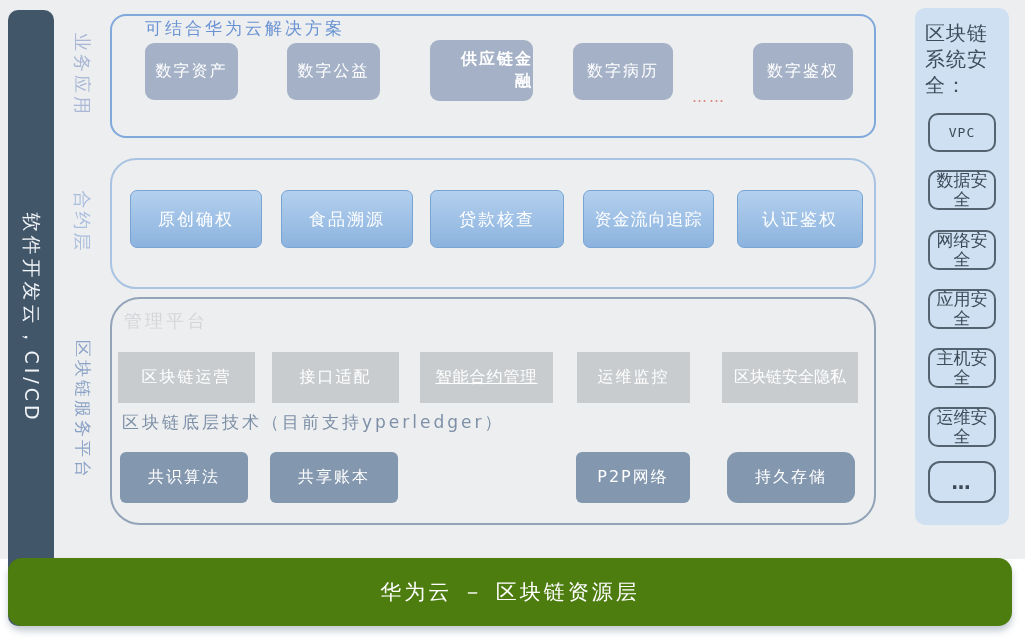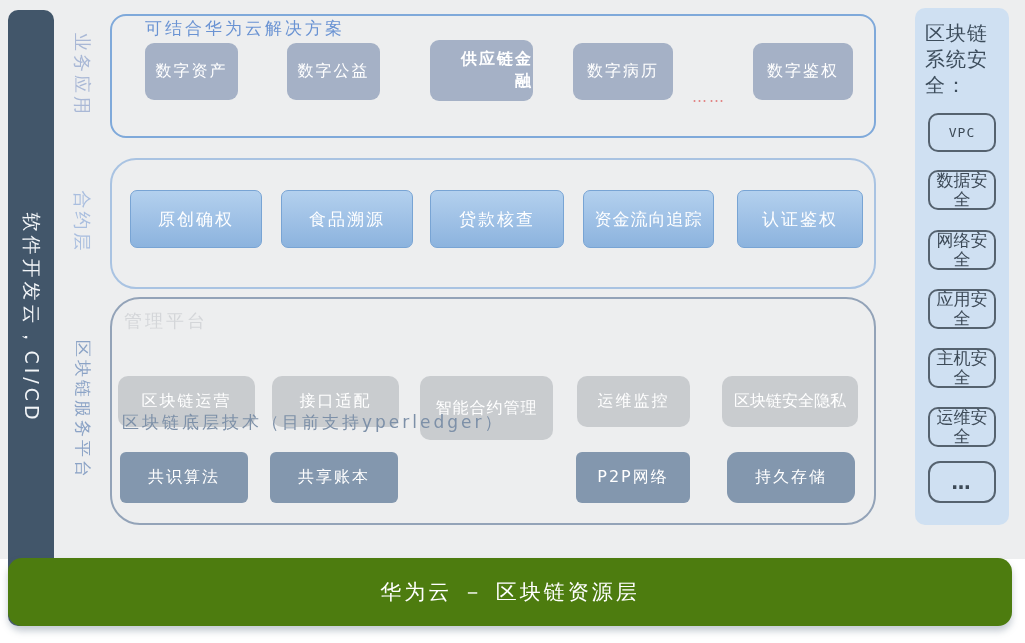--- a/index.html
+++ b/index.html
@@ -30,21 +30,21 @@
   .t-solutions{left:145px;top:17px;color:#6a93d3;}
   .t-mgmt{left:124px;top:309px;color:#d4d6d9;font-size:18px;}
   .t-tech{left:122px;top:411px;color:#7d90a8;}
 
   
   .box{position:absolute;display:flex;align-items:center;justify-content:center;color:#ffffff;
        font-size:16px;letter-spacing:2px;text-align:center;}
 
   .box-grayblue{background:#a5b1c6;border-radius:9px;}
   .box-blue{background:linear-gradient(#b3d0ee,#8cb3de);border:1.5px solid #78a4d4;border-radius:7px;font-size:17px;}
-  .box-gray{background:#c9cccf;border-radius:10px;margin-top:24px;}
+  .box-gray{background:#c9cccf;border-radius:0;}
   .box-slate{background:#8397ae;border-radius:6px;}
   .box-wrap2{align-items:flex-start;justify-content:flex-start;text-align:right;padding:8px 0 0 21px;
              box-sizing:border-box;line-height:22px;font-weight:bold;}
   .red-dots{position:absolute;color:#e28686;font-size:15px;letter-spacing:2px;}
 
   
   .sec-panel{position:absolute;left:915px;top:8px;width:94px;height:517px;background:#cfe0f2;border-radius:10px;}
   .sec-title{position:absolute;left:925px;top:20px;width:82px;color:#3d4d5c;font-size:20px;line-height:26px;
              letter-spacing:1px;}
   .sec-box{position:absolute;left:928px;width:68px;border:2px solid #55626f;border-radius:10px;color:#3d4a57;
@@ -80,21 +80,21 @@
   <div class="box box-blue" style="left:130px;top:190px;width:130px;height:56px;">原创确权</div>
   <div class="box box-blue" style="left:281px;top:190px;width:130px;height:56px;">食品溯源</div>
   <div class="box box-blue" style="left:430px;top:190px;width:132px;height:56px;">贷款核查</div>
   <div class="box box-blue" style="left:583px;top:190px;width:129px;height:56px;letter-spacing:1px;">资金流向追踪</div>
   <div class="box box-blue" style="left:737px;top:190px;width:124px;height:56px;">认证鉴权</div>
 
   <div class="container c-platform"></div>
   <div class="section-title t-mgmt">管理平台</div>
   <div class="box box-gray" style="left:118px;top:352px;width:137px;height:51px;">区块链运营</div>
   <div class="box box-gray" style="left:272px;top:352px;width:127px;height:51px;">接口适配</div>
-  <div class="box box-gray" style="left:420px;top:352px;width:133px;height:64px;letter-spacing:1px;">智能合约管理</div>
+  <div class="box box-gray" style="left:420px;top:352px;width:133px;height:51px;letter-spacing:1px;text-decoration:underline;">智能合约管理</div>
   <div class="box box-gray" style="left:577px;top:352px;width:113px;height:51px;">运维监控</div>
   <div class="box box-gray" style="left:722px;top:352px;width:136px;height:51px;letter-spacing:0;">区块链安全隐私</div>
 
   <div class="section-title t-tech">区块链底层技术（目前支持yperledger）</div>
   <div class="box box-slate" style="left:120px;top:452px;width:128px;height:51px;">共识算法</div>
   <div class="box box-slate" style="left:270px;top:452px;width:128px;height:51px;">共享账本</div>
   <div class="box box-slate" style="left:576px;top:452px;width:114px;height:51px;">P2P网络</div>
   <div class="box box-slate" style="left:727px;top:452px;width:128px;height:51px;border-radius:11px;">持久存储</div>
 
   <div class="sec-panel"></div>

